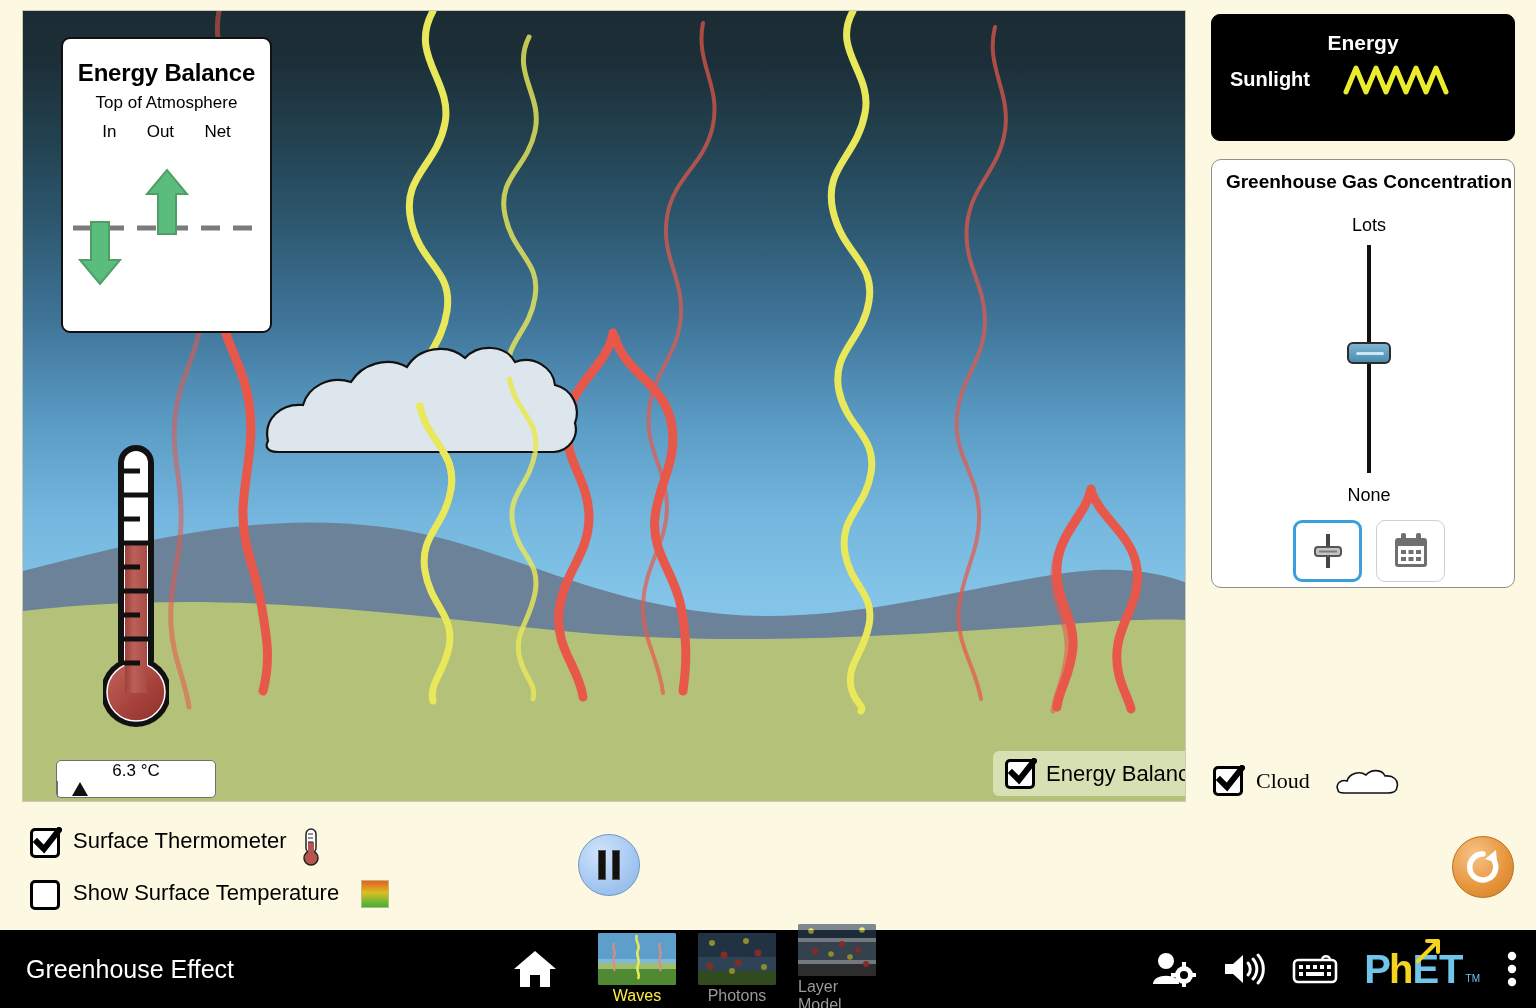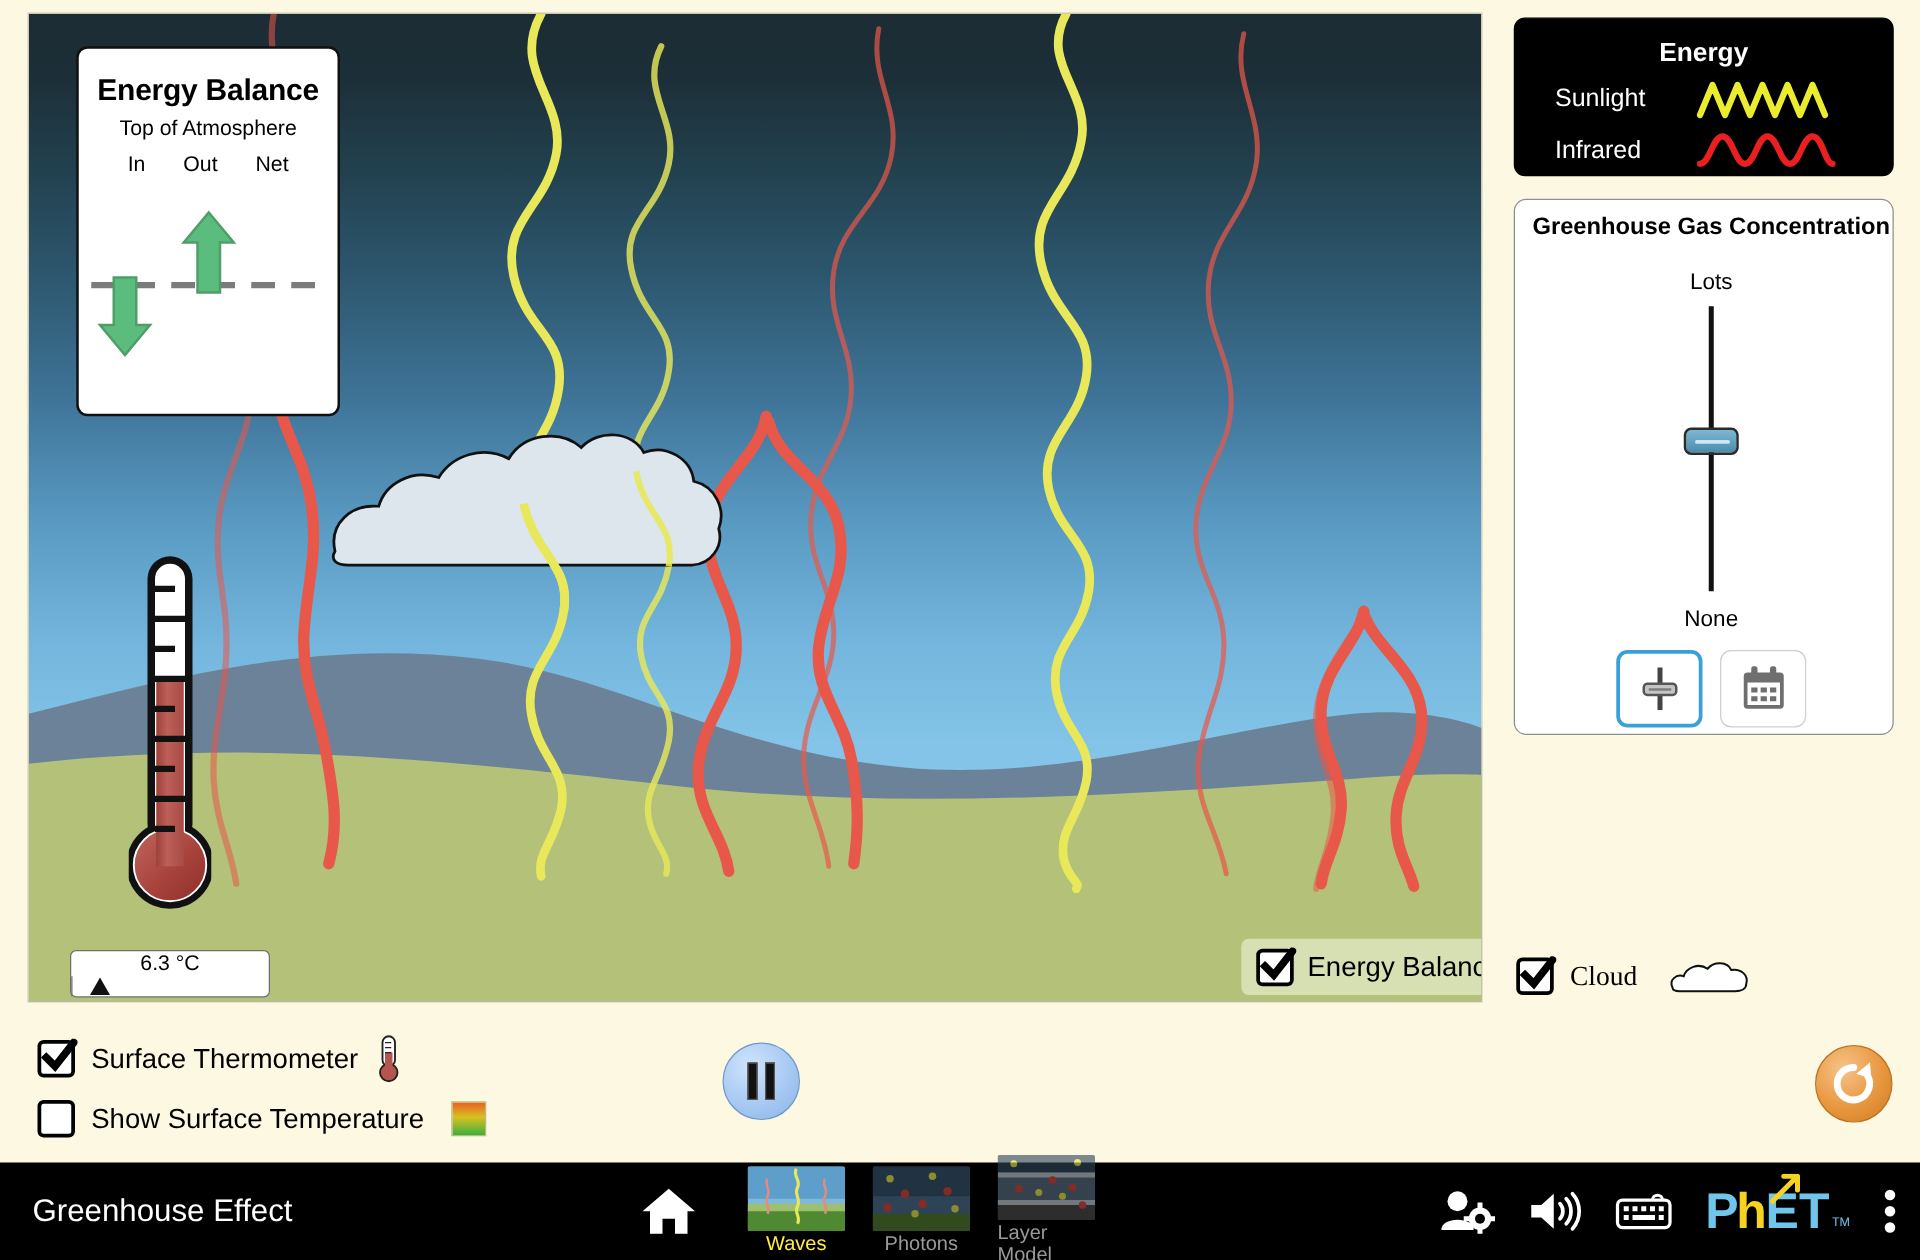--- a/index.html
+++ b/index.html
@@ -66,21 +66,21 @@
   }
 
   
   #energy-legend {
     position: absolute; left: 1211px; top: 14px;
     width: 304px; height: 127px;
     background: #000; border: 1px solid #000; border-radius: 9px;
     color: #fff;
   }
   #energy-legend .lg-title { text-align: center; font-size: 21px; font-weight: bold; margin-top: 16px; }
-  #energy-legend .lg-row { display: flex; align-items: center; margin-top: 7px; padding-left: 32px; }
+  #energy-legend .lg-row { display: flex; align-items: center; margin-top: 7px; padding-left: 18px; font-weight: bold; }
   #energy-legend .lg-label { font-size: 20px; width: 112px; }
 
   #ghg-panel {
     position: absolute; left: 1211px; top: 159px;
     width: 304px; height: 429px;
     background: #fff; border: 1px solid #8f8f8f; border-radius: 10px; padding-left: 12px;
   }
   #ghg-panel .ghg-title {
     text-align: center; font-size: 19px; font-weight: bold;
     color: #000; margin-top: 11px;
@@ -110,21 +110,21 @@
   .ghg-btn.unsel { border: 1px solid #cfcfcf; }
 
   
   #cloud-check {
     position: absolute; left: 1213px; top: 766px;
     display: flex; align-items: center; gap: 13px; z-index: 20; font-family: Liberation Serif, serif;
   }
 
   
   #bottom-checks { position: absolute; left: 30px; top: 828px; }
-  .chkrow { display: flex; align-items: center; gap: 13px; margin-bottom: 14px; }
+  .chkrow { display: flex; gap: 13px; margin-bottom: 14px; }
   .chkrow .lbl { font-size: 22px; color: #000; }
 
   .cbox { width: 30px; height: 30px; border: 3px solid #000; border-radius: 5px; background: #fff;
           position: relative; flex: 0 0 auto; }
 
   #pause-button {
     position: absolute; left: 578px; top: 834px;
     width: 62px; height: 62px; border-radius: 50%;
     background: radial-gradient(circle at 36% 30%, #cfe4fb 0%, #a7c9f2 55%, #8ab3e6 100%);
     border: 1px solid #7096c9;
@@ -269,26 +269,20 @@
   </div>
 
   <div id="energy-legend">
     <div class="lg-title">Energy</div>
     <div class="lg-row">
       <span class="lg-label">Sunlight</span>
       <svg width="130" height="34" viewBox="0 0 130 34">
         <path d="M4,30 L14,6 L24,30 L34,6 L44,30 L54,6 L64,30 L74,6 L84,30 L94,6 L104,30" fill="none" stroke="#ecec2f" stroke-width="5" stroke-linejoin="round" stroke-linecap="round"></path>
       </svg>
     </div>
-    <div class="lg-row">
-      <span class="lg-label">Infrared</span>
-      <svg width="130" height="34" viewBox="0 0 130 34">
-        <path d="M4,28 C12,28 14,6 22,6 C30,6 32,28 40,28 C48,28 50,6 58,6 C66,6 68,28 76,28 C84,28 86,6 94,6 C102,6 104,28 110,28" fill="none" stroke="#e82020" stroke-width="5" stroke-linecap="round"></path>
-      </svg>
-    </div>
   </div>
 
   <div id="ghg-panel">
     <div class="ghg-title">Greenhouse Gas Concentration</div>
     <div class="ghg-cap" style="margin-top:22px">Lots</div>
     <div id="ghg-slider">
       <div class="track"></div>
       <div class="thumb">
           <span class="bar"></span>
         </div>

